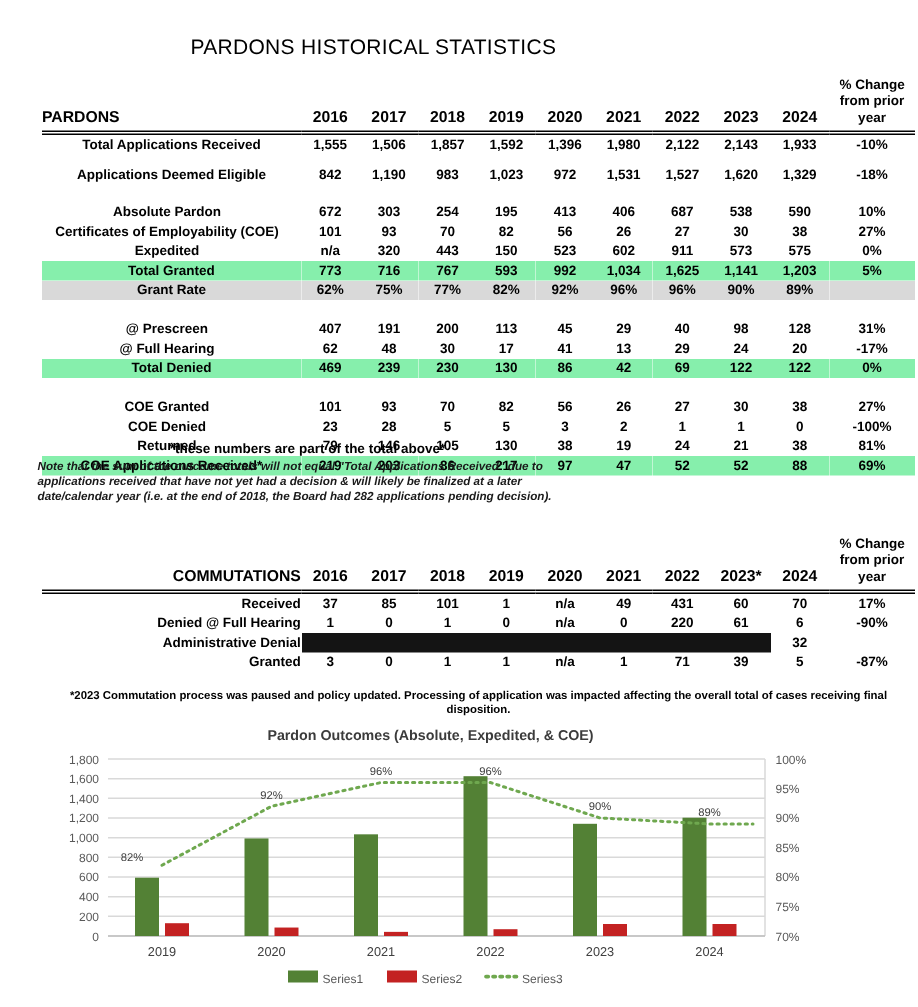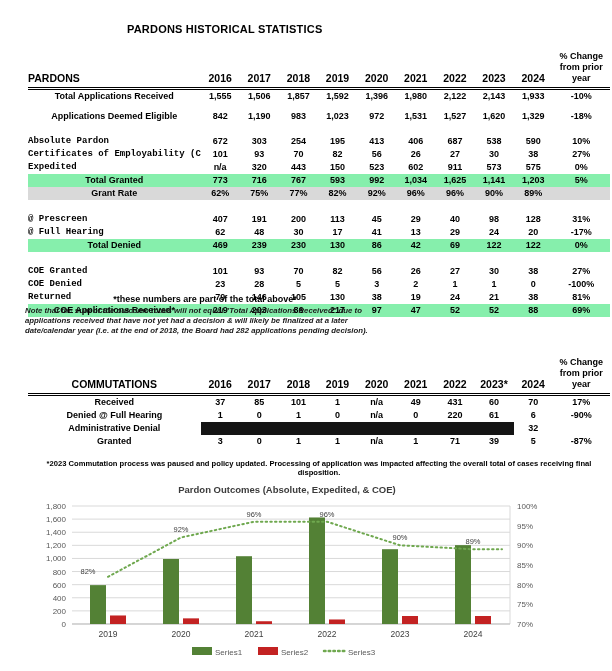--- a/index.html
+++ b/index.html
@@ -1,32 +1,32 @@
 <!DOCTYPE html>
 <html><head>
 <meta charset="utf-8">
 <style>
   html,body{margin:0;padding:0;}
   body{width:612px;height:671px;position:relative;background:#fff;overflow:hidden;
        font-family:"Liberation Sans",sans-serif;color:#000;}
-  .doc-title{position:absolute;left:127px;top:23px;font-size:11px;font-weight:bold;letter-spacing:.2px;}
+  .doc-title{position:absolute;left:127px;top:23px;font-size:14px;font-weight:normal;letter-spacing:.2px;}
   table.stats{position:absolute;left:28px;width:582px;border-collapse:collapse;table-layout:fixed;font-weight:bold;}
   col.c-label{width:172px} col.c-year{width:39px} col.c-pct{width:57px}
   table.stats th{padding:0 0 3px 0;font-weight:bold;vertical-align:bottom;border-bottom:3px double #000;}
   th.h-label{font-size:10.5px;text-align:left;padding-left:60px;}
-  table.commutations th.h-label{text-align:center;padding-left:0;}
+  table.commutations th.h-label{text-align:right;padding-left:0;}
   th.h-year{font-size:10.5px;text-align:center;}
   th.h-pct{font-size:9px;text-align:center;line-height:11px;}
   table.pardons thead th{height:48px;}
   table.commutations thead th{height:40px;}
   table.stats td{padding:0;height:13px;font-size:9px;line-height:13px;text-align:center;
                  white-space:nowrap;overflow:hidden;}
   td.lbl{text-align:left;padding-left:5px;font-size:8.6px;}
-  td.lbl.sub{text-align:left;padding-right:6px;font-family:Liberation Mono, monospace;}
-  td.lbl.ctr{text-align:center;padding-left:0;}
+  td.lbl.sub{text-align:center;padding-right:6px;}
+  td.lbl.ctr{text-align:right;padding-left:0;}
   tr.shade-light td{background:#86efac;}
   tr.shade-dark td{background:#d9d9d9;}
   td.redacted{background:#141414;}
   tr.spacer td{height:12px;}
   .fn-bold{position:absolute;left:35px;top:294px;width:340px;text-align:center;font-size:9px;font-weight:bold;}
   .fn-italic{position:absolute;left:25px;top:306px;width:360px;text-align:left;
              font-size:7.8px;line-height:10px;font-style:italic;font-weight:600;color:#1a1a1a;}
   .fn-comm{position:absolute;left:28px;top:459px;width:582px;text-align:center;font-size:7.6px;font-weight:bold;}
   #chart{position:absolute;left:0;top:480px;}
 </style>

